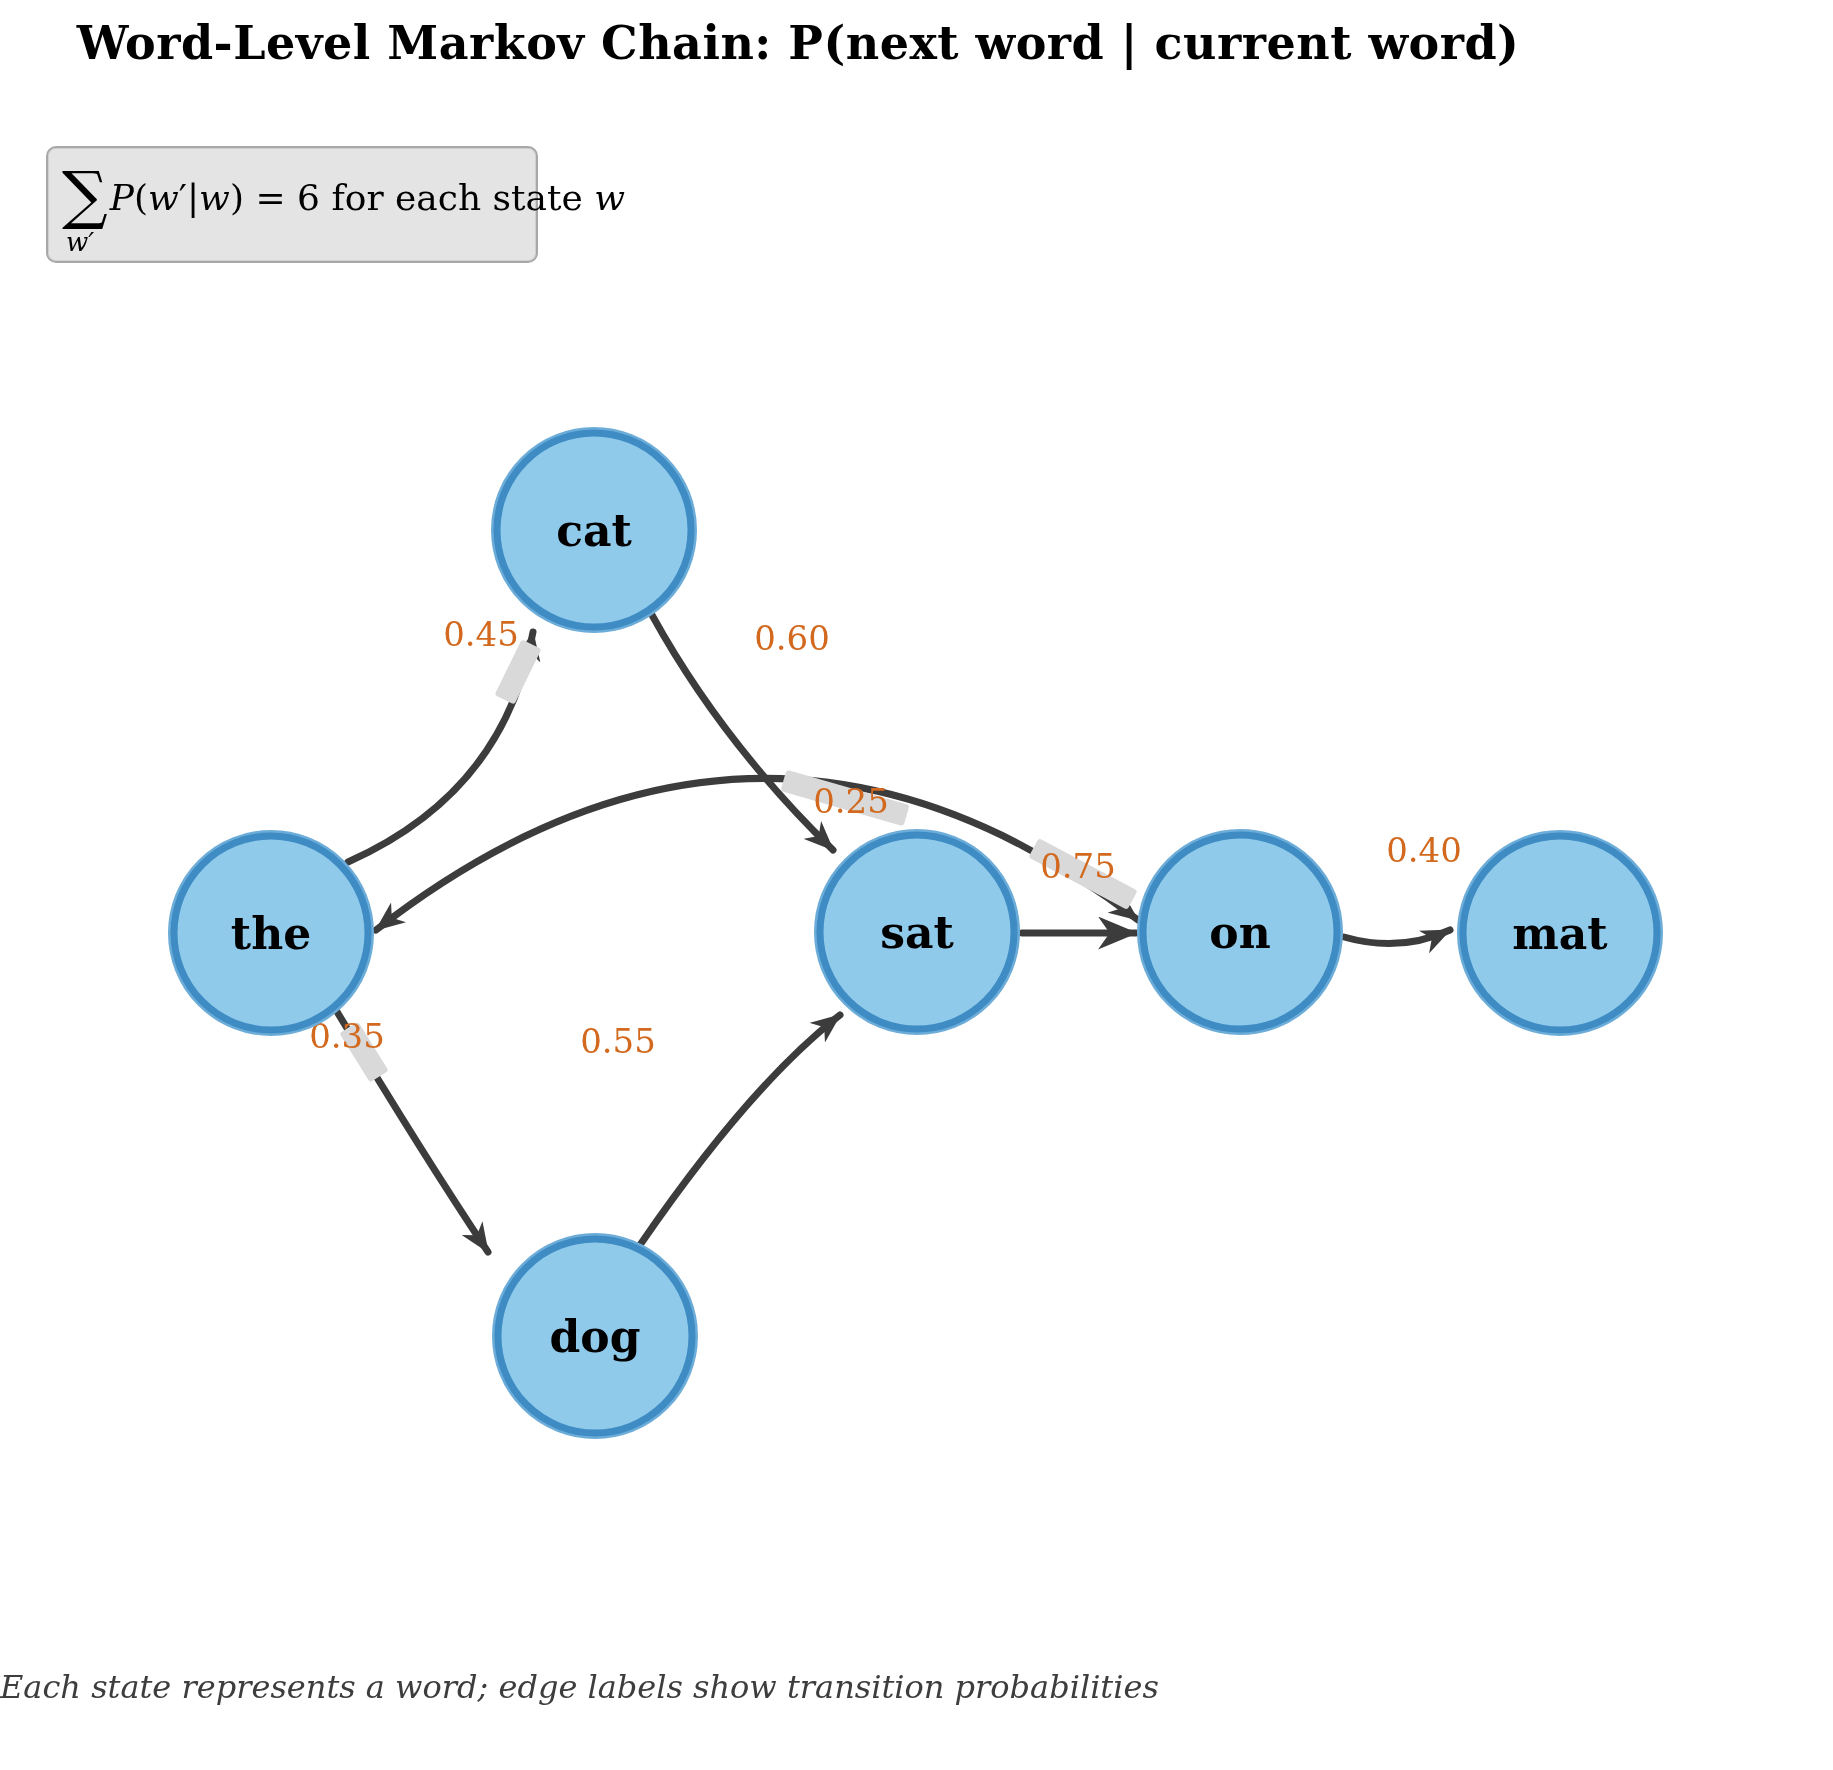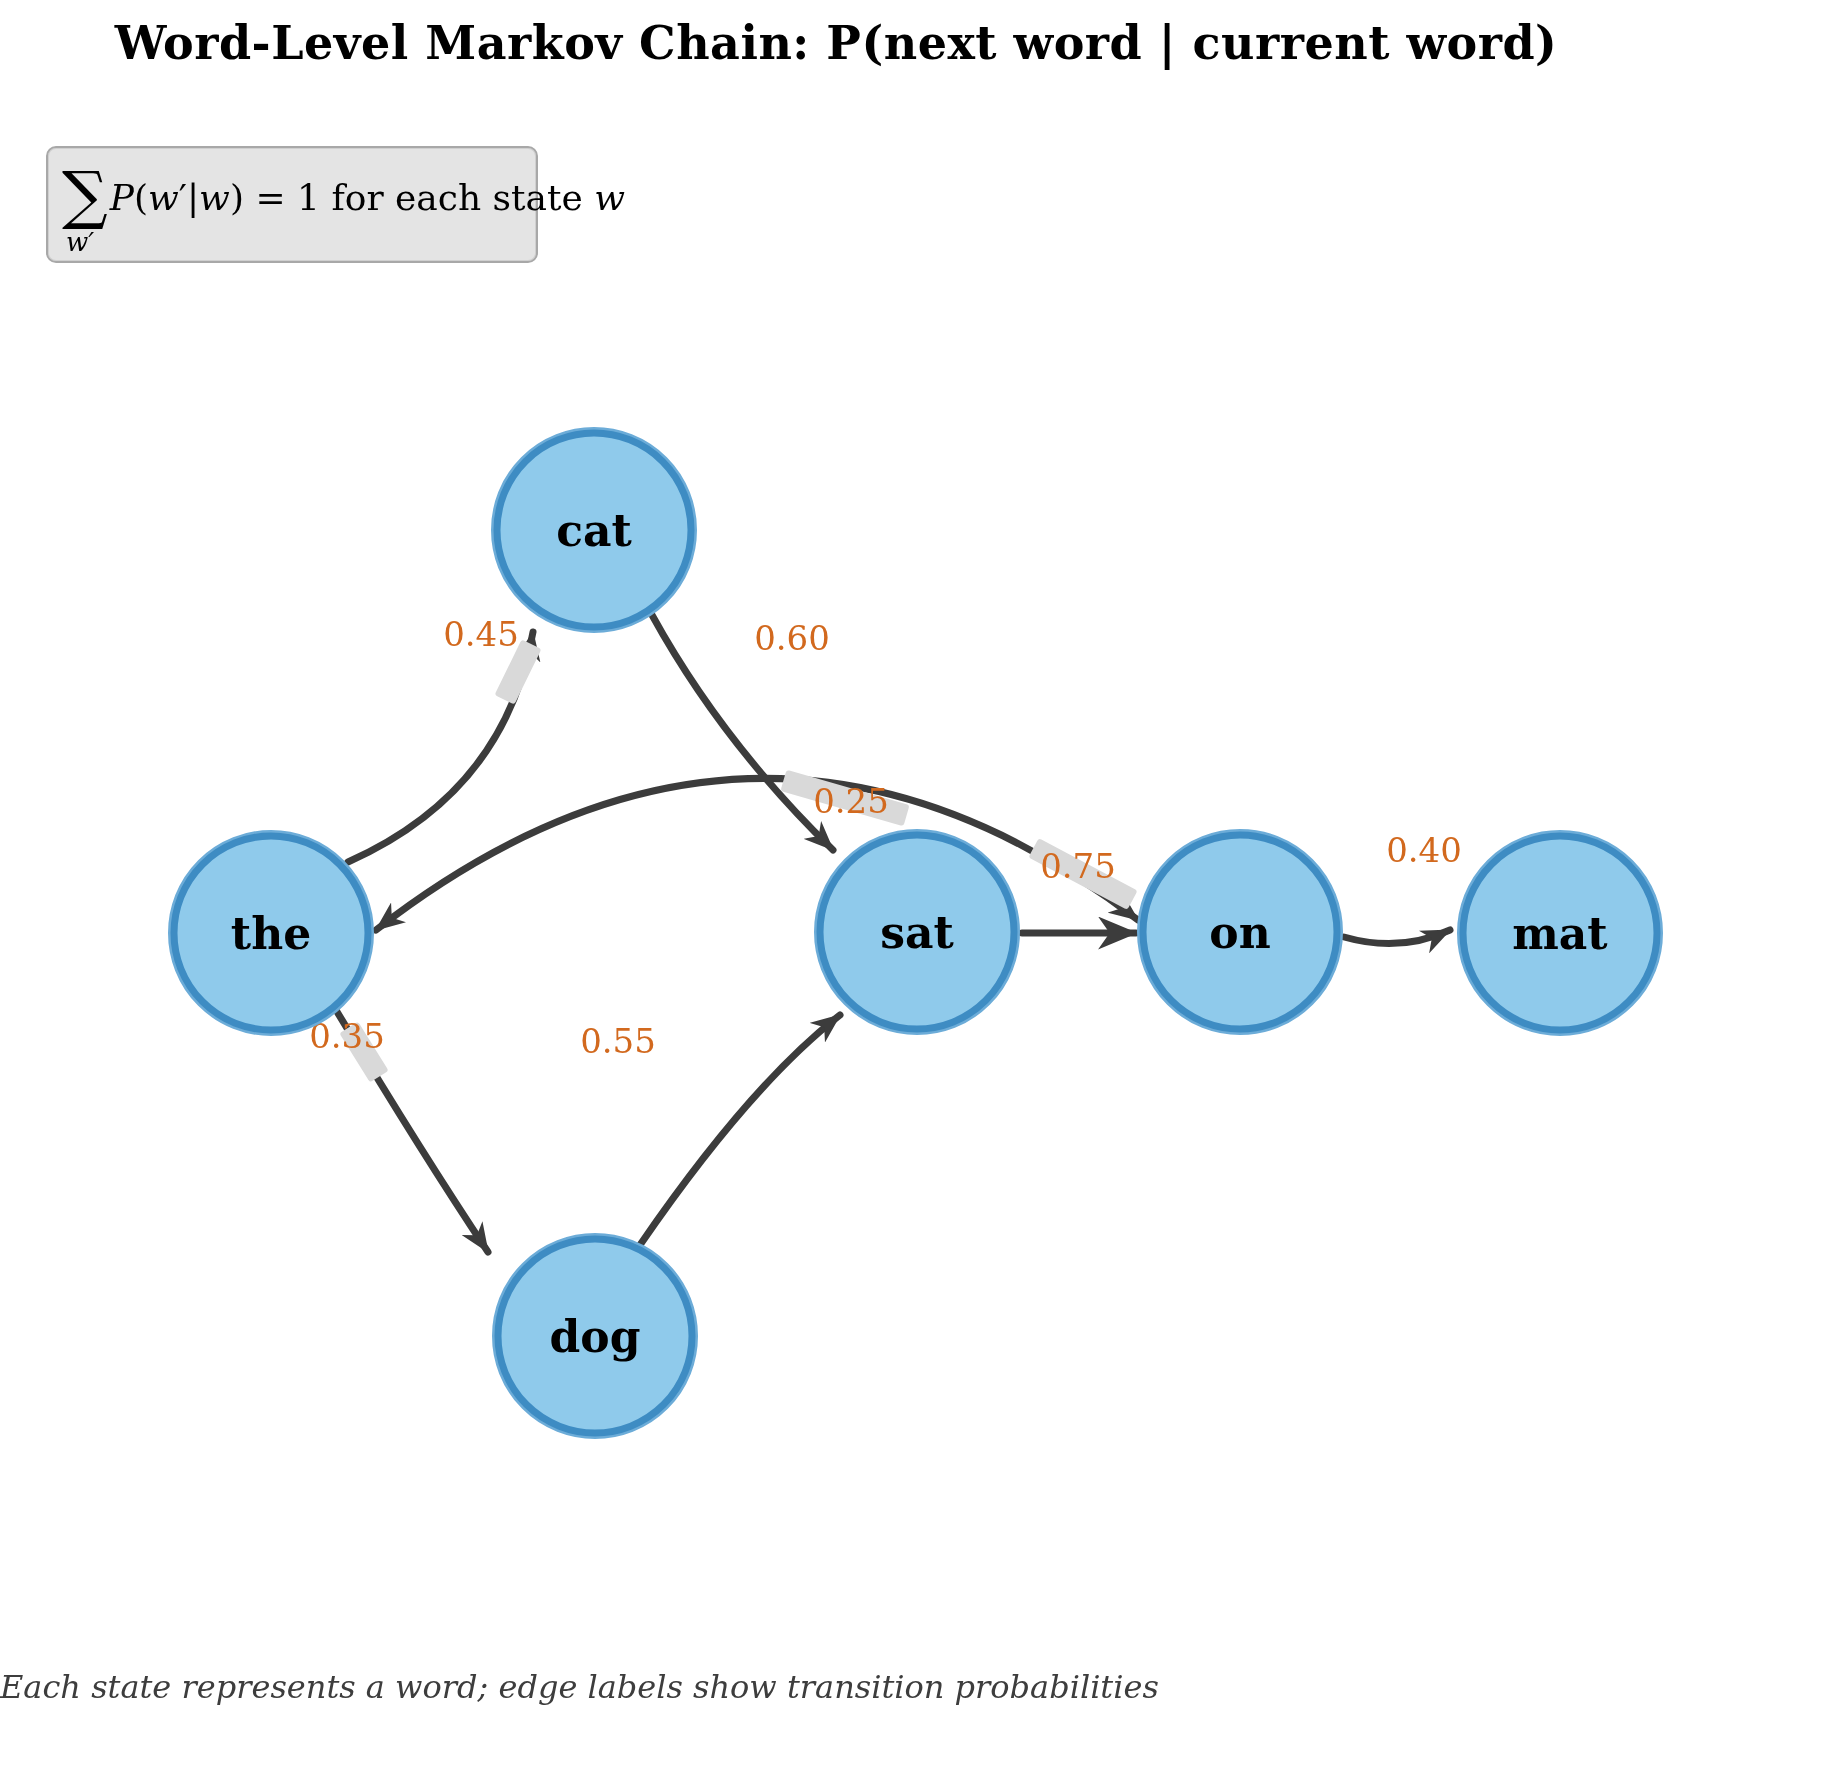--- a/index.html
+++ b/index.html
@@ -9,21 +9,20 @@
     overflow: hidden;
     font-family: "DejaVu Serif", "Liberation Serif", serif;
   }
   #stage { position: relative; width: 1833px; height: 1770px; }
 
   .title {
     position: absolute; left: 0; top: 16px; width: 1596px;
     text-align: center;
     font-size: 46px; font-weight: bold; color: #000000;
     letter-spacing: 0.5px;
-    padding-left: 38px;
   }
 
   .formula-box {
     position: absolute; left: 46px; top: 146px;
     width: 492px; height: 117px;
     background: #e4e4e4;
     border: 2px solid #a8a8a8;
     border-radius: 10px;
     box-sizing: border-box;
     display: flex; align-items: center;
@@ -53,21 +52,21 @@
 <body>
 
 <div id="stage">
   <div class="title">Word-Level Markov Chain: P(next word | current word)</div>
 
   <div class="formula-box">
     <span class="sigma-wrap">
       <span class="sigma">∑</span>
       <span class="sigma-sub">w′</span>
     </span>
-    <span class="formula-body" id="formula-body"><i>P</i><span>(</span><i>w</i><span>′|</span><i>w</i><span>) = 1 for each state </span><i>w</i></span>
+    <span class="formula-body" id="formula-body"><i>P</i><span>(</span><i>w</i><span>′|</span><i>w</i><span>) = 6 for each state </span><i>w</i></span>
   </div>
 
   <svg id="graph-svg" width="1833" height="1770" viewBox="0 0 1833 1770" style="position:absolute;left:0;top:0;">
     <defs id="svg-defs">
         <marker id="arrow" viewBox="0 0 12 10" refX="11.5" refY="5" markerUnits="userSpaceOnUse" markerWidth="30" markerHeight="25" orient="auto-start-reverse">
           <path d="M0,0 L12,5 L0,10 L3.5,5 Z" fill="#3C3C3C"></path>
         </marker>
         <marker id="arrow-big" viewBox="0 0 12 10" refX="11.5" refY="5" markerUnits="userSpaceOnUse" markerWidth="40" markerHeight="33" orient="auto-start-reverse">
           <path d="M0,0 L12,5 L0,10 L3.5,5 Z" fill="#3C3C3C"></path>
         </marker>

